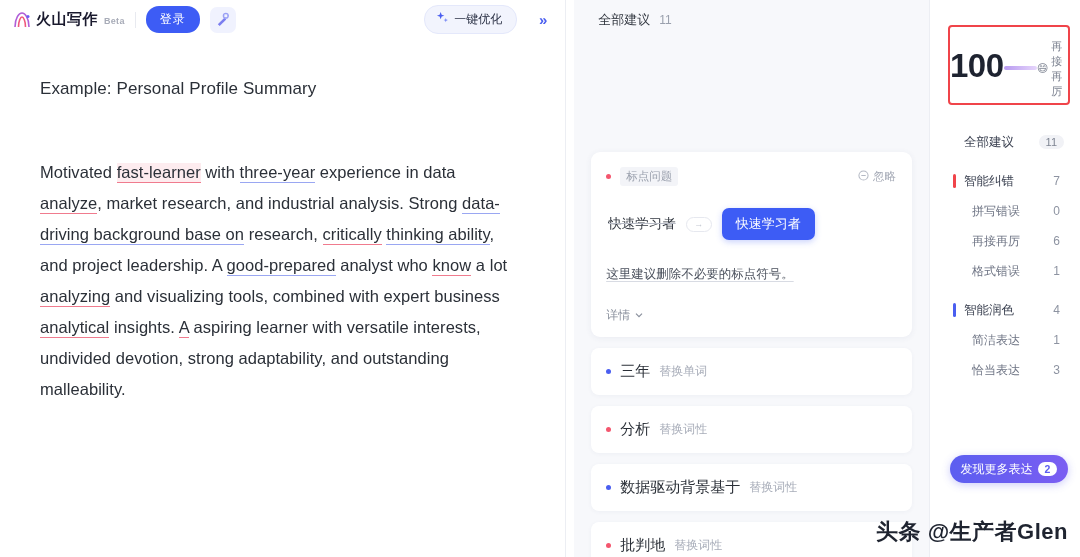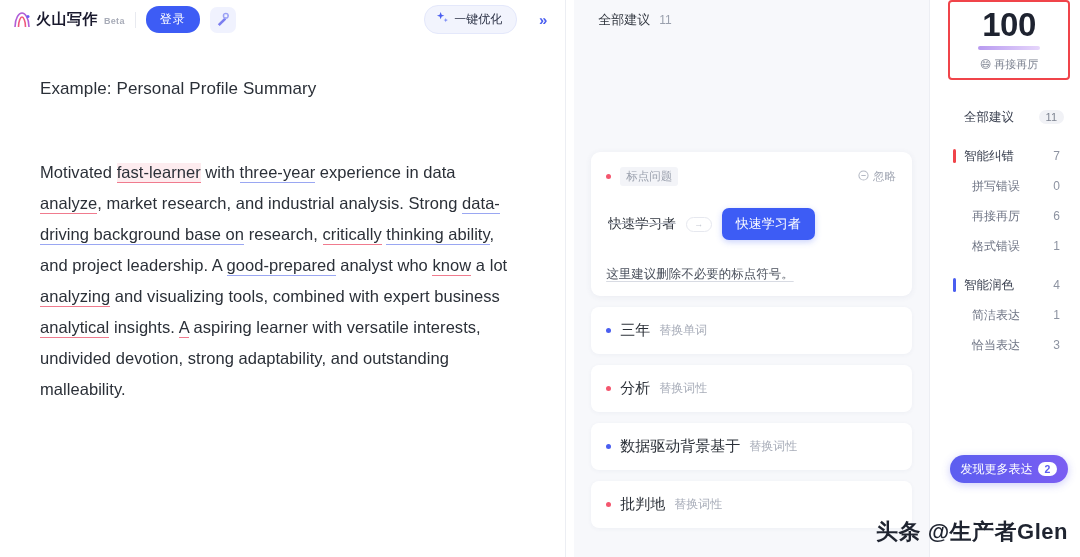--- a/index.html
+++ b/index.html
@@ -143,23 +143,23 @@
   .si-word { font-size: 15px; color: #2b3038; font-family: Liberation Serif, serif; }
   .si-act { font-size: 12px; color: #a8adb9; }
 
   
   .right-pane {
     width: 142px; height: 557px; background: #fff;
     position: relative; display: flex; flex-direction: column;
     align-items: center;
   }
   .score-box {
-    width: 122px; height: 80px;
+    margin-top: 25px; width: 122px; height: 80px;
     border: 2.5px solid #f0444a; border-radius: 4px;
-    display: flex; flex-direction: column; align-items: center;
+    display: flex; flex-direction: row; align-items: center;
     justify-content: center; position: relative;
   }
   .score-num {
     font-size: 33px; font-weight: 700; color: #1e2330;
     letter-spacing: -.5px; line-height: 1;
   }
   .score-bar {
     width: 62px; height: 4px; border-radius: 2px; margin-top: 5px;
     background: linear-gradient(90deg, #b89af0, #e6d6fb);
   }
@@ -282,20 +282,28 @@
         </div>
 
         <div class="card-fix-row">
           <span class="orig-text">快速学习者</span>
           <span class="arrow-pill">→</span>
           <button class="fix-btn">快速学习者</button>
         </div>
 
         <div class="card-desc">这里建议删除不必要的标点符号。</div>
 
+        <div class="card-more">
+          <span>详情</span>
+          <span>
+            <svg width="10" height="10" viewBox="0 0 10 10">
+              <path d="M2 3.6 L5 6.6 L8 3.6" fill="none" stroke="#8a909d" stroke-width="1.2"></path>
+            </svg>
+          </span>
+        </div>
       </div>
 
       <div id="sugg-items">
           <div class="sugg-item">
             <span class="dot dot-blue"></span>
             <span class="si-word">三年</span>
             <span class="si-act">替换单词</span>
           </div>
           <div class="sugg-item">
             <span class="dot dot-red"></span>

